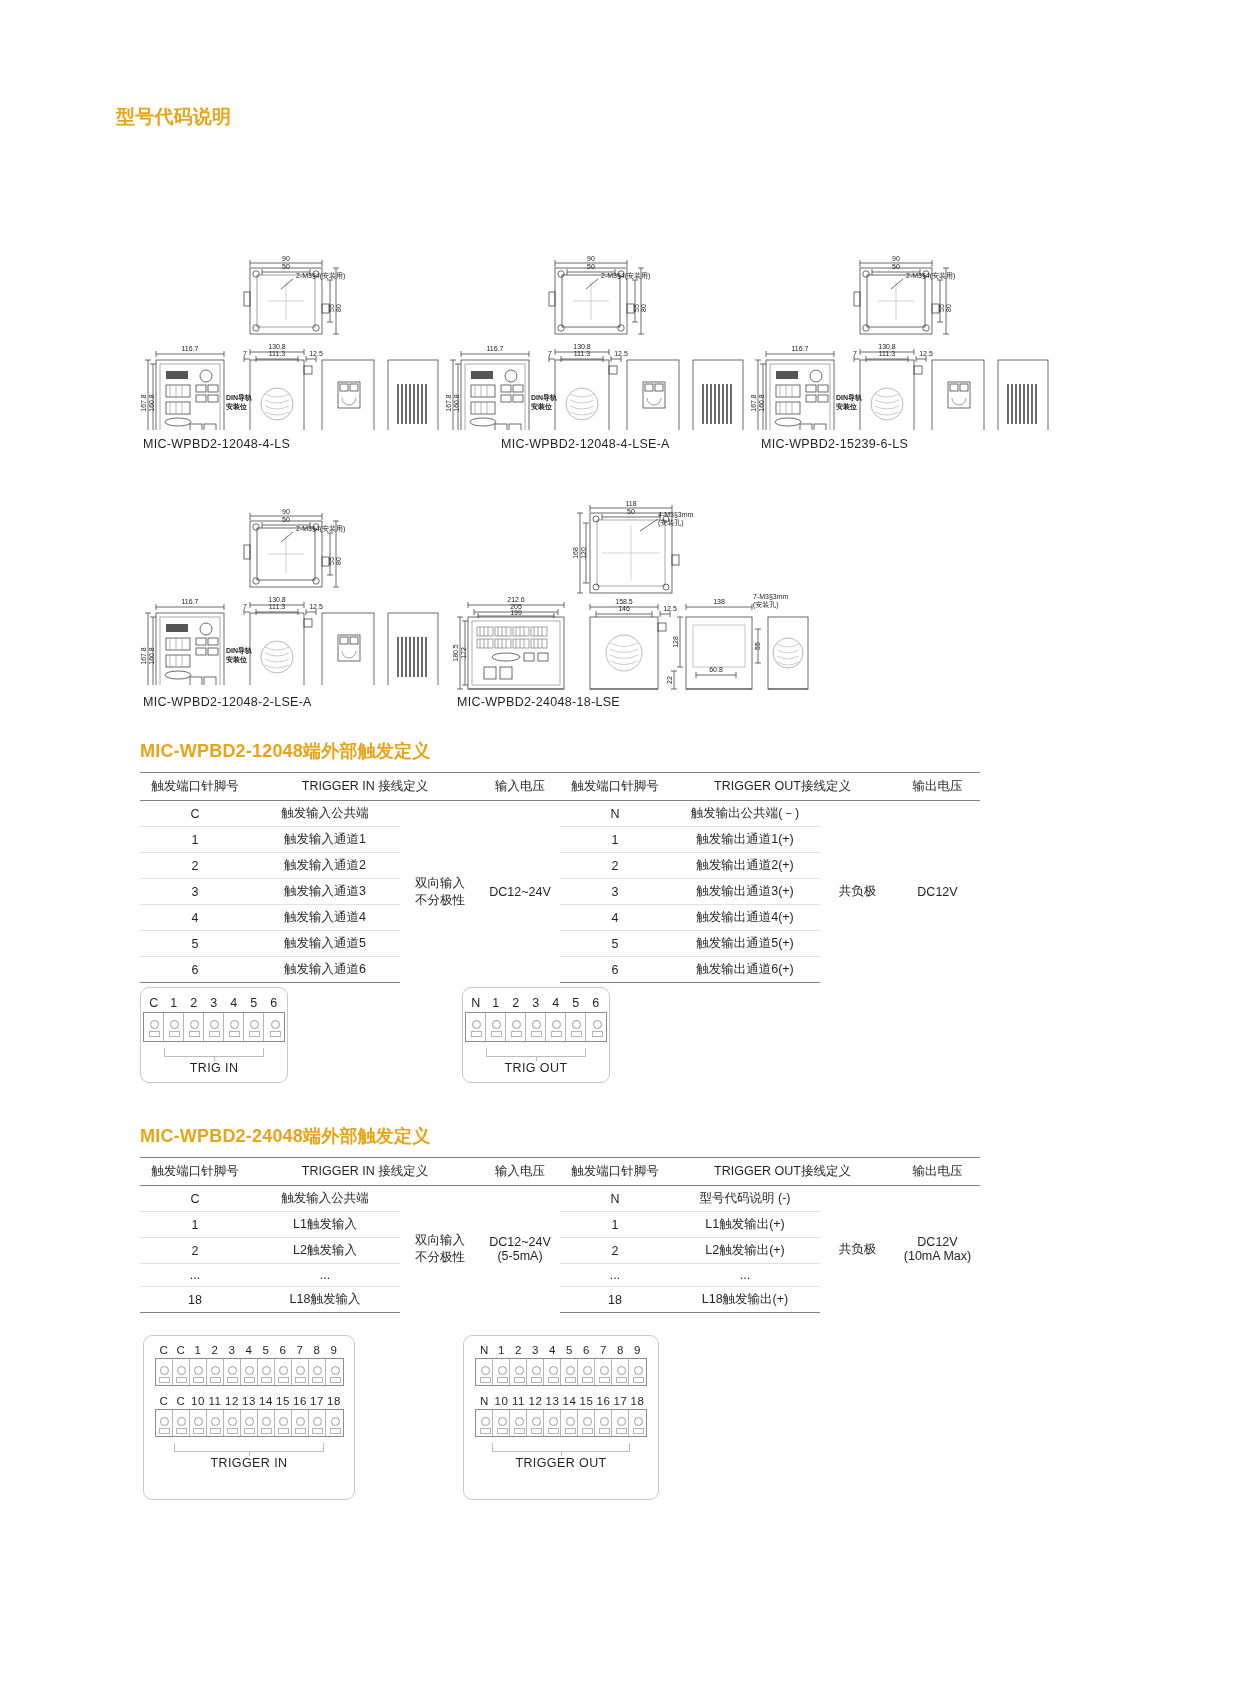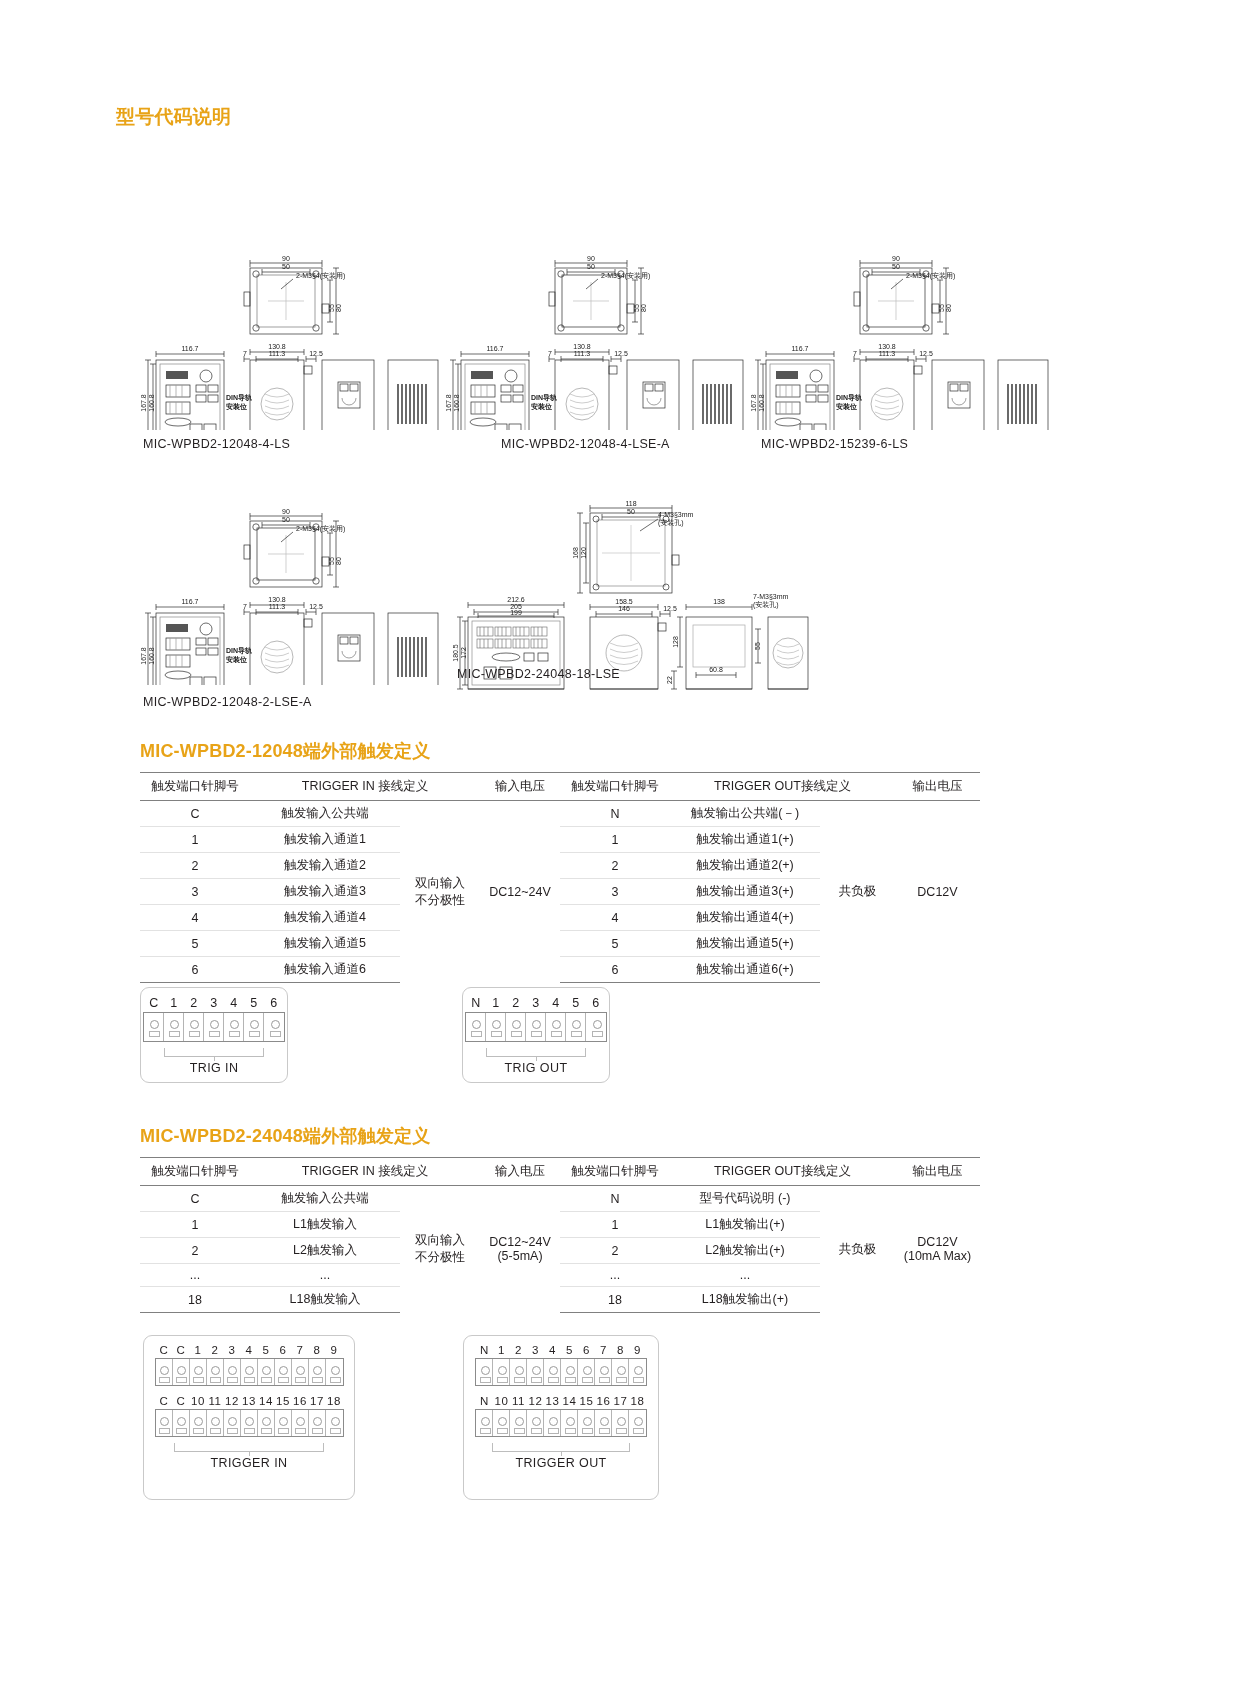--- a/index.html
+++ b/index.html
@@ -643,21 +643,21 @@
         <text transform="translate(8,158) rotate(-90)" text-anchor="middle">180.5</text>
         <text transform="translate(16,158) rotate(-90)" text-anchor="middle">172</text>
         <text transform="translate(228,147) rotate(-90)" text-anchor="middle">128</text>
         <text transform="translate(222,185) rotate(-90)" text-anchor="middle">22</text>
         <text transform="translate(310,151) rotate(-90)" text-anchor="middle">55</text>
       </g>
     </svg>
   </div>
 
   <div class="cap" style="left:143px; top:695px;">MIC-WPBD2-12048-2-LSE-A</div>
-  <div class="cap" style="left:457px; top:667px;">MIC-WPBD2-24048-18-LSE</div>
+  <div class="cap" style="left:457px; top:695px;">MIC-WPBD2-24048-18-LSE</div>
 
   <div class="sec-title" id="title-12048">MIC-WPBD2-12048端外部触发定义</div>
 
   <table class="trig-table" style="left:140px; top:772px; width:740px;">
     <colgroup>
       <col style="width:110px">
         <col style="width:150px">
         <col style="width:80px">
       <col style="width:80px">
         <col style="width:110px">

